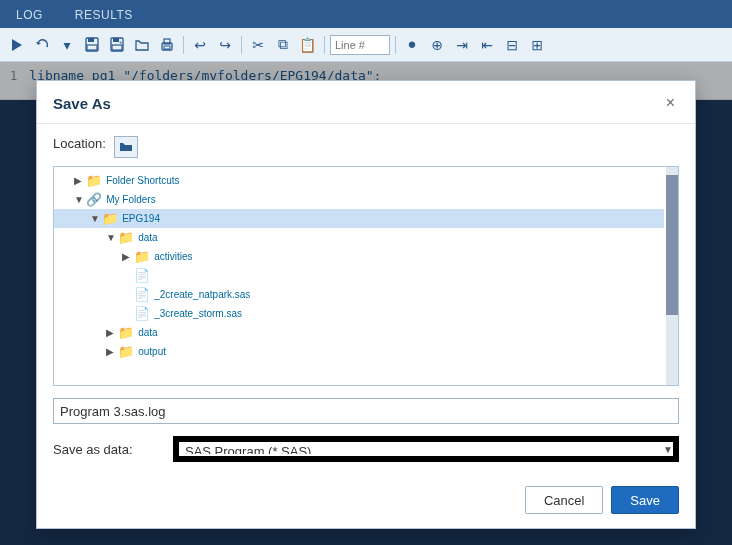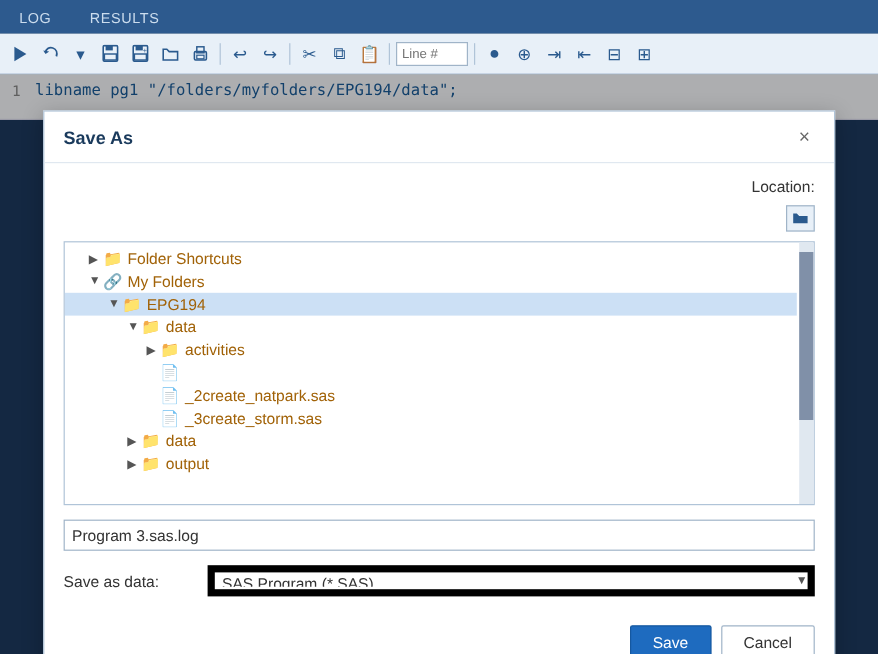--- a/index.html
+++ b/index.html
@@ -99,21 +99,21 @@
     .modal-overlay {
       position: absolute;
       top: 62px;
       left: 0;
       width: 732px;
       height: 483px;
       background: rgba(0,0,0,0.3);
       display: flex;
       align-items: flex-start;
       justify-content: center;
-      padding-top: 30px;
+      padding-top: 18px;
     }
 
     
     .dialog {
       background: white;
       border: 1px solid #b0c4d8;
       width: 660px;
       box-shadow: 0 4px 16px rgba(0,0,0,0.25);
     }
 
@@ -139,24 +139,23 @@
       padding: 2px 4px;
     }
 
     .dialog-body {
       padding: 12px 16px;
     }
 
     
     .location-row {
       display: flex;
-      align-items: flex-end;
+      align-items: flex-start;
       margin-bottom: 8px;
       gap: 8px;
-      flex-direction: column;
     }
     .location-label {
       color: #333;
       font-size: 13px;
     }
     .location-browse-btn {
       width: 24px;
       height: 22px;
       border: 1px solid #a0b4c8;
       background: #e8f0f8;
@@ -195,22 +194,22 @@
       font-size: 10px;
       color: #555;
       flex-shrink: 0;
     }
     .tree-icon {
       margin-right: 4px;
       font-size: 13px;
       flex-shrink: 0;
     }
     .tree-label {
-      font-size: 13px;
-      color: #a16207;
+      font-size: 10px;
+      color: #0369a1;
     }
     .folder-icon { color: #2a5a9e; }
     .file-icon { color: #5a8ac0; }
 
     
     .file-tree-container::-webkit-scrollbar { width: 12px; }
     .file-tree-container::-webkit-scrollbar-track { background: #e8f0f8; }
     .file-tree-container::-webkit-scrollbar-thumb { background: #8090a8; }
 
     
@@ -517,18 +516,18 @@
             <option>SAS Log (*.log)</option>
             <option>All Files (*.*)</option>
           </select>
           <span class="select-arrow">▼</span>
         </div>
       </div>
 
     </div>
 
     <div class="dialog-footer">
+      <button class="btn btn-secondary">Cancel</button>
       <button class="btn btn-primary">Save</button>
-      <button class="btn btn-secondary">Cancel</button>
     </div>
 
   </div>
 </div>
 
 </body></html>

